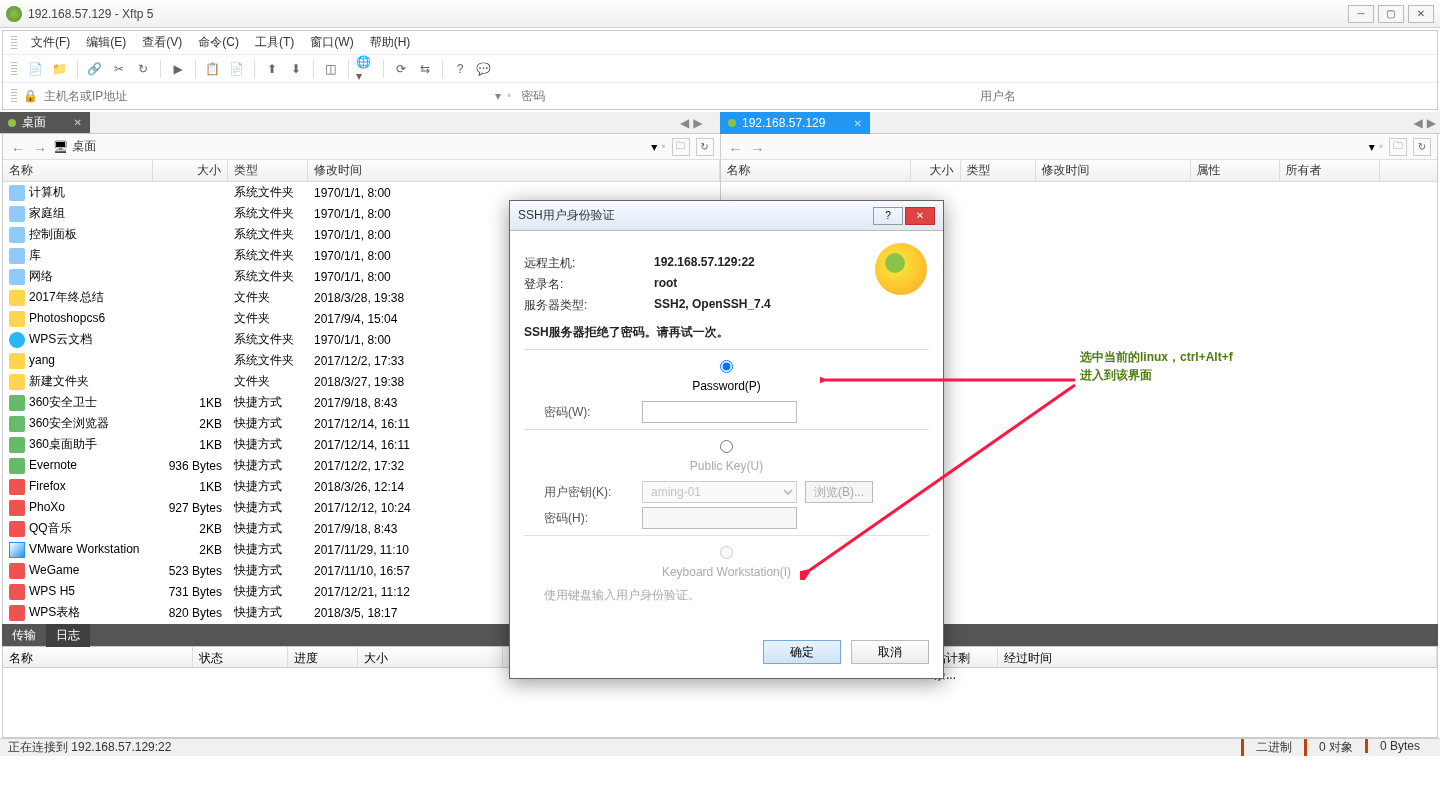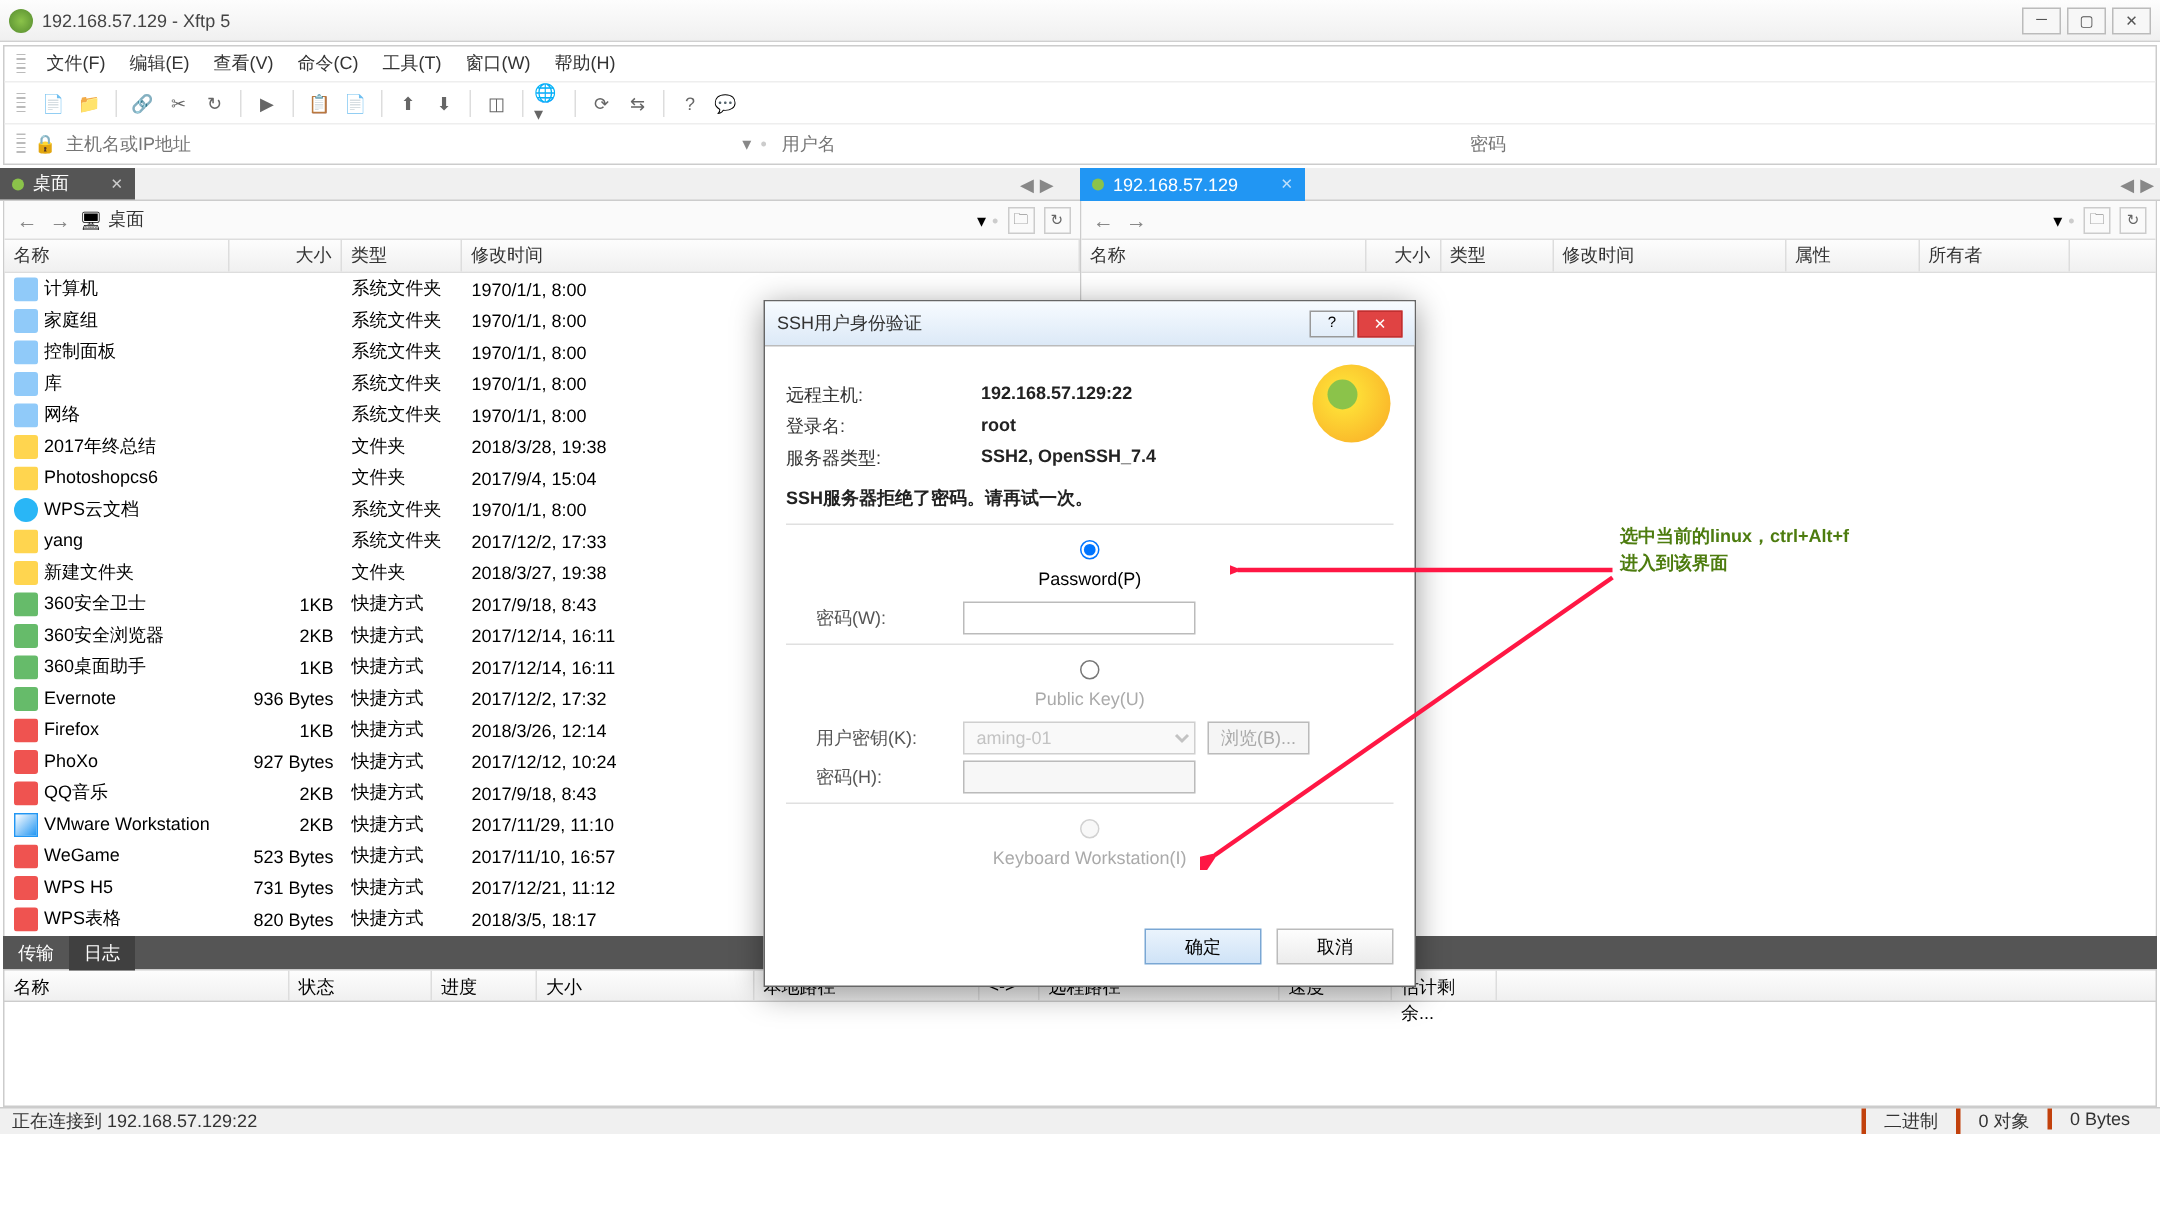--- a/index.html
+++ b/index.html
@@ -158,22 +158,22 @@
     <div class="btn">?</div>
     <div class="btn">💬</div>
   </div>
 
   <div class="addrbar">
     <span class="grip" style="width:6px;height:14px;background:repeating-linear-gradient(#bbb,#bbb 1px,transparent 1px,transparent 3px);"></span>
     <span class="lock">🔒</span>
     <input placeholder="主机名或IP地址" style="">
     <span style="color:#888;">▾</span>
     <span style="color:#ccc;">•</span>
+    <input class="cred" type="password" placeholder="密码" style="">
     <input class="cred" placeholder="用户名" style="">
-    <input class="cred" type="password" placeholder="密码" style="">
   </div>
 </div>
 
 <div class="tabs-row">
   <div class="tab dark">
     <span class="dot"></span>
     <span>桌面</span>
     <span class="close">✕</span>
   </div>
   <div class="nav left">
@@ -370,20 +370,21 @@
 <div class="transfer-header">
   <div class="tcol" style="width:190px">名称</div>
   <div class="tcol" style="width:95px">状态</div>
   <div class="tcol" style="width:70px">进度</div>
   <div class="tcol" style="width:145px">大小</div>
   <div class="tcol" style="width:150px">本地路径</div>
   <div class="tcol" style="width:40px">&lt;-&gt;</div>
   <div class="tcol" style="width:160px">远程路径</div>
   <div class="tcol" style="width:75px">速度</div>
   <div class="tcol" style="width:70px">估计剩余...</div>
+  <div class="tcol" style="flex:1">经过时间</div>
 </div>
 <div class="transfer-body"></div>
 
 <div class="statusbar">
   <span>正在连接到 192.168.57.129:22</span>
   <span class="spacer"></span>
   <span class="seg">二进制</span>
   <span class="seg">0 对象</span>
   <span class="seg">0 Bytes</span>
 </div>
@@ -437,20 +438,23 @@
         <span class="flabel">密码(H):</span>
         <input type="password" disabled="" style="">
       </div>
     </div>
 
     <div class="group disabled">
       <div class="radio-row">
         <input type="radio" disabled="" style="">
         <span>Keyboard Workstation(I)</span>
       </div>
+      <div class="field-row">
+          <span>使用键盘输入用户身份验证。</span>
+        </div>
     </div>
   </div>
   <div class="dlg-footer">
     <button>确定</button>
     <button class="cancel">取消</button>
   </div>
 </div>
 
 <svg class="arrow-svg" style="left:820px;top:370px;width:260px;height:20px">
   <defs>

